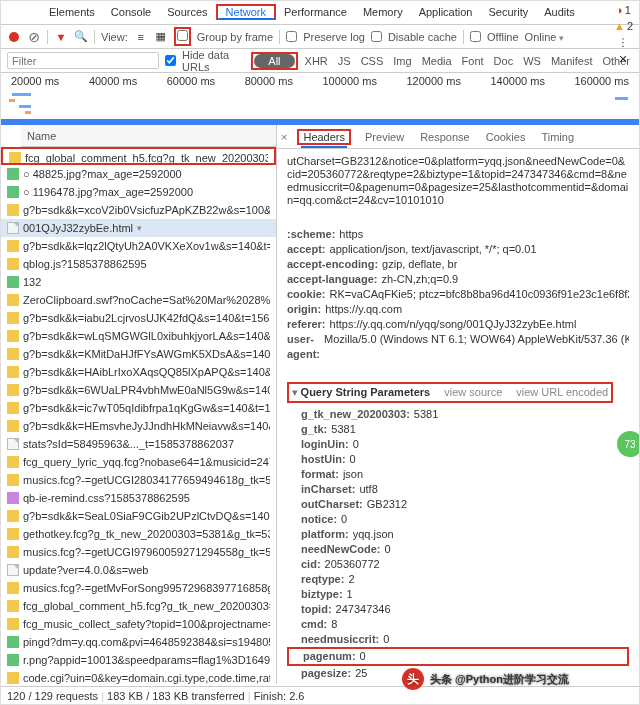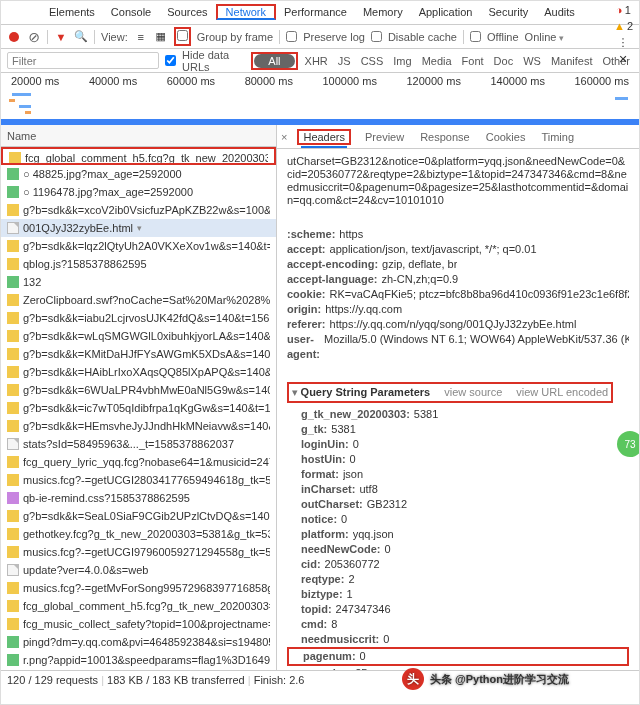--- a/index.html
+++ b/index.html
@@ -27,21 +27,21 @@
 .ftype { color:#555; padding:0 3px; cursor:pointer; }
 .ftype.active { background:#666; color:#fff; border-radius:7px; padding:1px 14px; }
 .redbox { border:2px solid #d93025; }
 .timeline { height:52px; border-bottom:6px solid #3b82f6; position:relative; }
 .ticks { display:flex; justify-content:space-between; padding:2px 10px; color:#888; font-size:10px; }
 .bars { position:absolute; top:18px; left:5px; right:5px; height:26px; }
 .bar { position:absolute; height:3px; background:#6aa9f7; }
 .bar.o { background:#f2a156; }
 .split { display:flex; height:calc(100% - 24px - 24px - 24px - 52px - 20px); }
 .left { width:276px; border-right:1px solid #ccc; display:flex; flex-direction:column; }
-.nmh { height:22px; line-height:22px; padding:0 6px; border-bottom:1px solid #ccc; background:#f7f7f7; color:#555; }
+.nmh { height:22px; line-height:22px; padding:0 6px; border-bottom:1px solid #ccc; background:#f7f7f7; color:#555;margin-left:20px; }
 .reqs { overflow:hidden; flex:1; }
 .req { height:18px; line-height:18px; padding:0 6px; white-space:nowrap; overflow:hidden; cursor:pointer; display:flex; gap:4px; }
 .req.sel { background:#dce7f5; }
 .fi { width:12px; height:12px; margin-top:3px; flex:0 0 12px; }
 .fi.doc { background:#f5f5f5; border:1px solid #bbb; position:relative; }
 .fi.doc::after { content:""; position:absolute; top:-1px; right:-1px; border:3px solid transparent; border-top-color:#bbb; border-right-color:#bbb; }
 .fi.css { background:#c885e0; }
 .fi.img { background:#62c277; }
 .fi.js { background:#f2c94c; }
 .req span { overflow:hidden; text-overflow:clip; }
@@ -53,21 +53,21 @@
 .details { padding:6px 10px; overflow:hidden; font-family:Menlo,Consolas,monospace; font-size:10px; line-height:15px; flex:1; }
 .kv { display:flex; }
 .kv .k { color:#545454; font-weight:bold; }
 .kv .v { color:#333; white-space:nowrap; overflow:hidden; margin-left:4px; }
 .section { margin-top:20px; }
 .sec-h { display:flex; gap:14px; margin-bottom:4px; }
 .sec-h b { color:#333; }
 .sec-h .link { color:#888; cursor:pointer; }
 .tri-toggle::before { content:"▾ "; color:#777; }
 .params .kv { padding-left:14px; }
-.status { height:34px; line-height:18px; border-top:1px solid #ccc; padding:0 6px; font-size:10px; color:#555; position:absolute; bottom:0; left:0; right:0; background:#fff; }
+.status { height:18px; line-height:18px; border-top:1px solid #ccc; padding:0 6px; font-size:10px; color:#555; position:absolute; bottom:0; left:0; right:0; background:#fff; }
 .status span+span::before { content:" | "; color:#ccc; }
 .wm { position:absolute; bottom:14px; right:70px; color:#fff; font-size:14px; font-weight:bold; text-shadow:0 0 3px rgba(0,0,0,.6); pointer-events:none; z-index:99; display:flex; align-items:center; gap:6px; }
 .wm .logo { width:22px; height:22px; border-radius:50%; background:#d93025; color:#fff; font-size:12px; display:flex; align-items:center; justify-content:center; }
 .gbadge { position:absolute; right:-4px; top:430px; width:26px; height:26px; border-radius:50%; background:#5bc65e; color:#fff; font-size:10px; display:flex; align-items:center; justify-content:center; z-index:98; }
 </style>
 </head>
 <body>
 
 <div class="tabs row">
   <div id="tabs-slot"><span class="tab">Elements</span><span class="tab">Console</span><span class="tab">Sources</span><span class="tab active redbox">Network</span><span class="tab">Performance</span><span class="tab">Memory</span><span class="tab">Application</span><span class="tab">Security</span><span class="tab">Audits</span></div>

